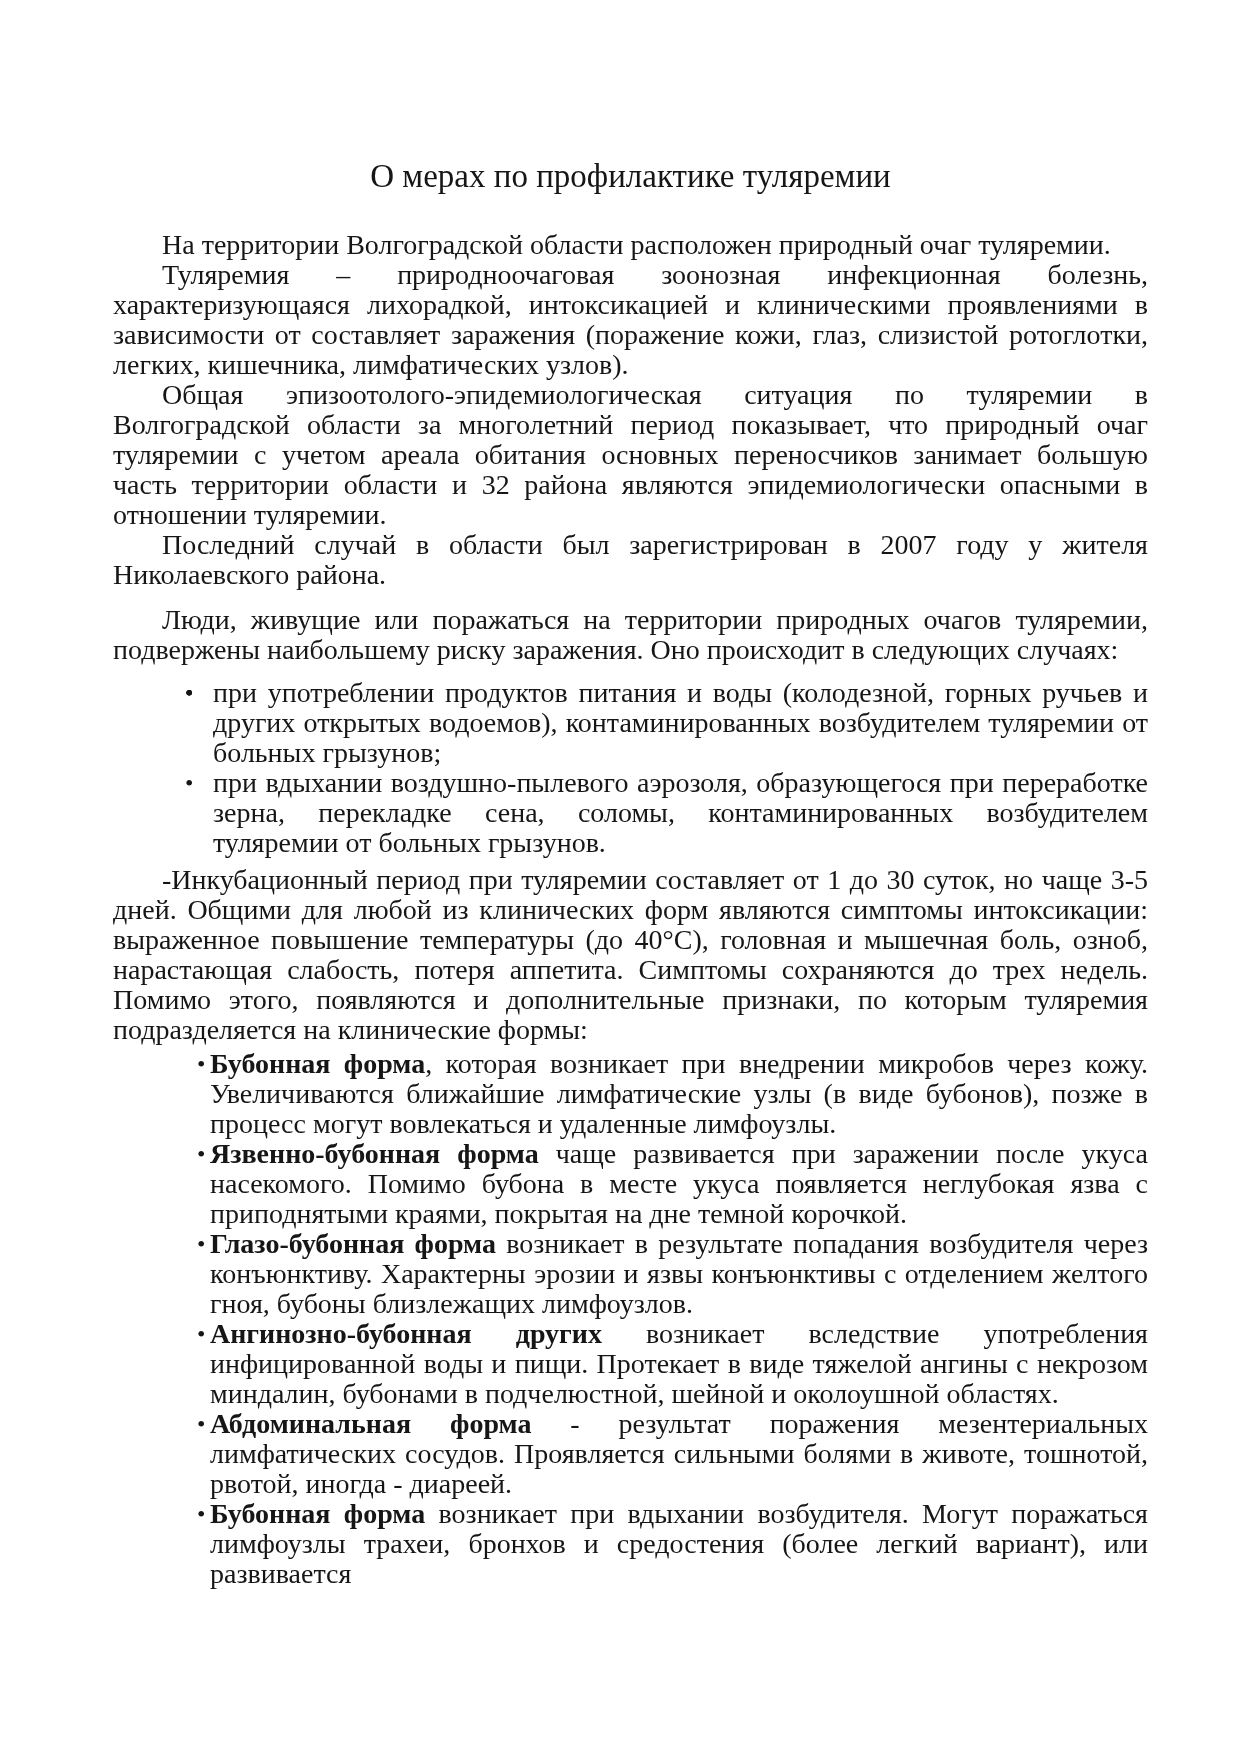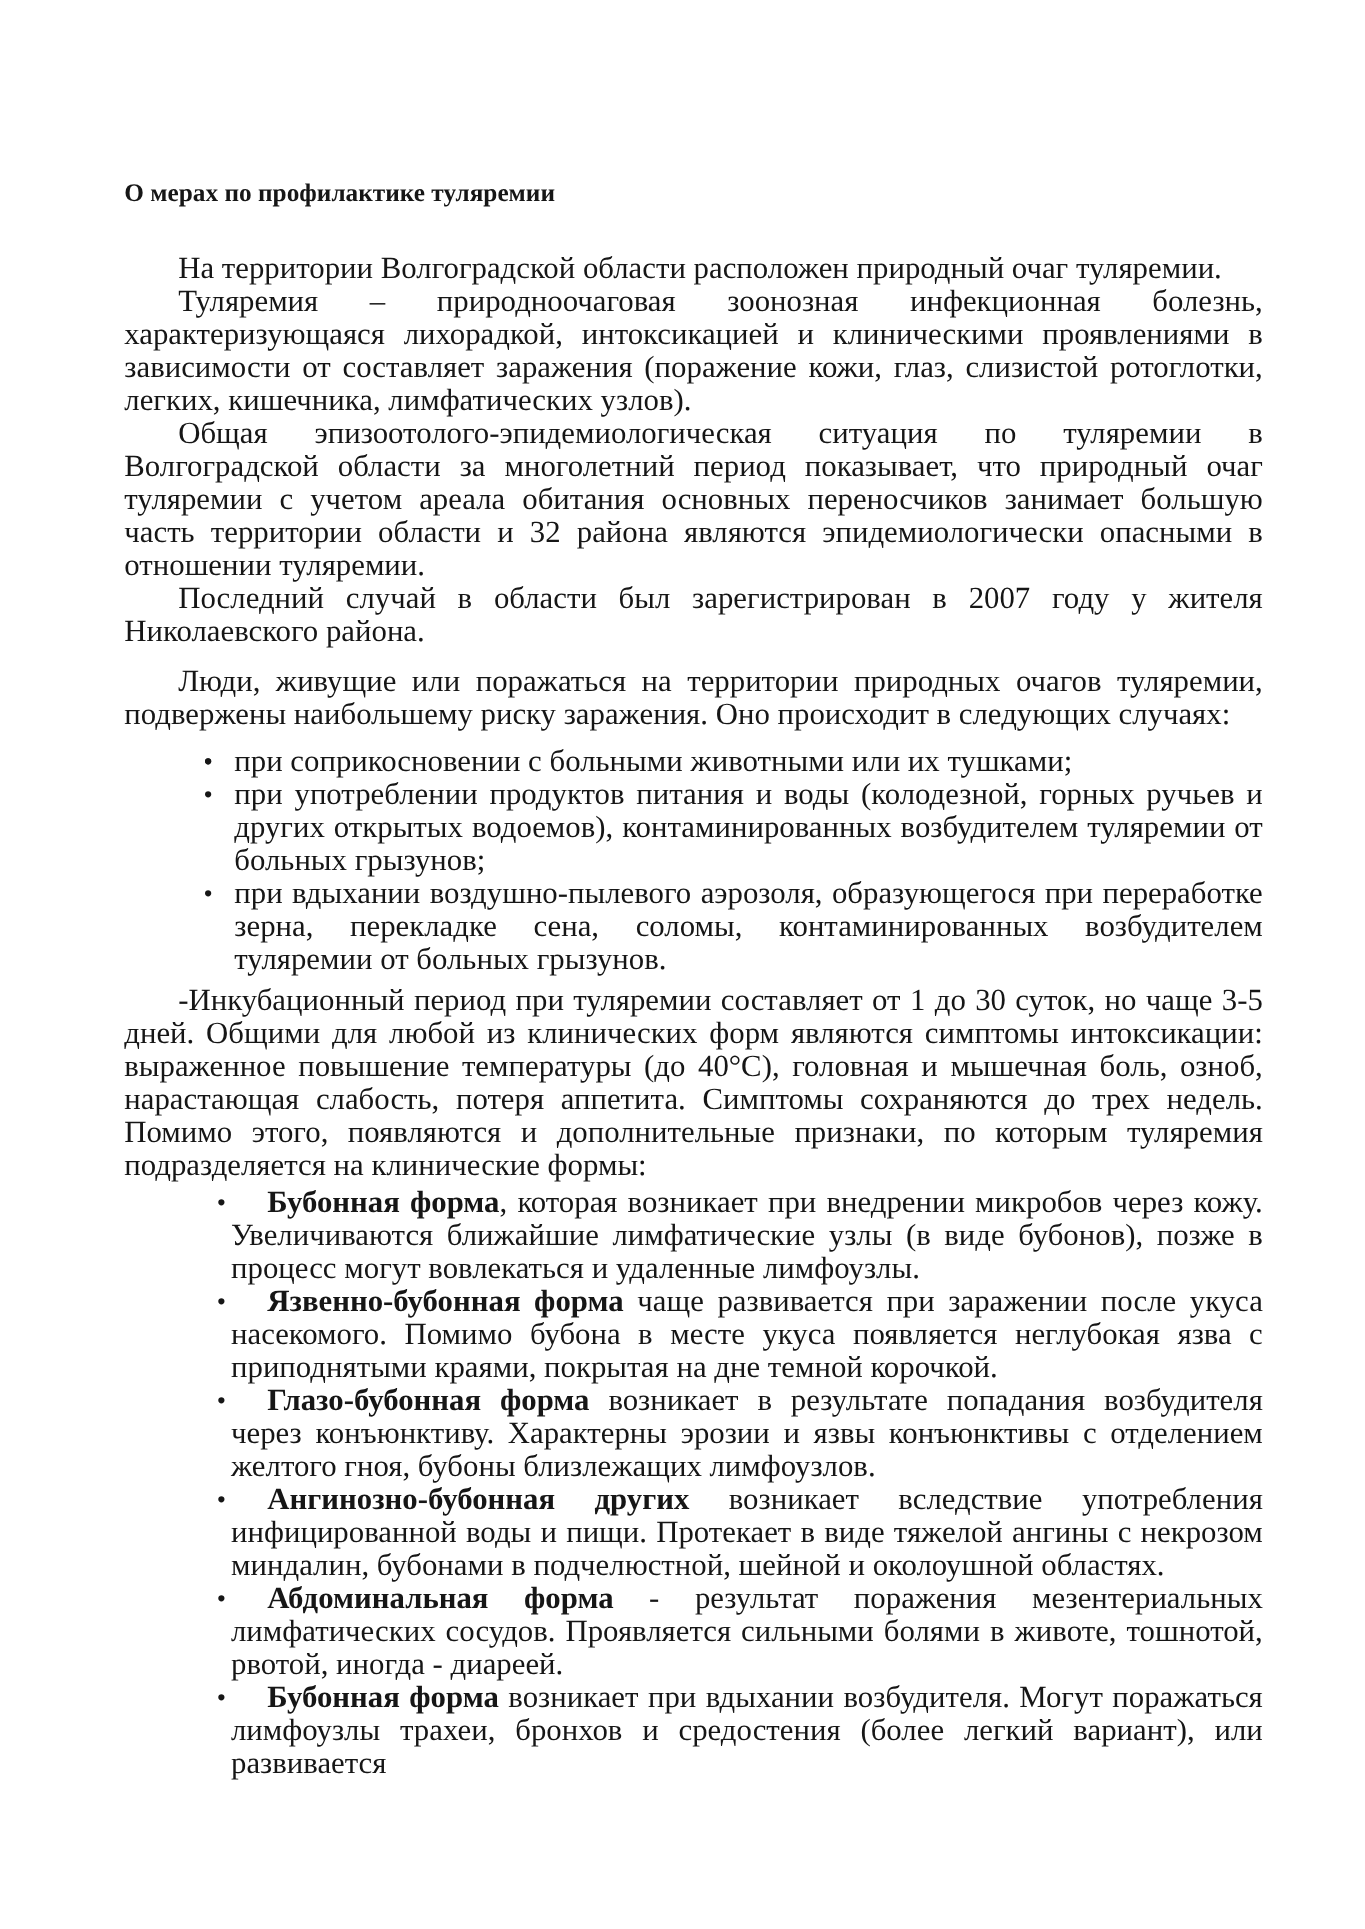--- a/index.html
+++ b/index.html
@@ -15,23 +15,24 @@
     background: #ffffff;
     box-sizing: border-box;
     padding: 156px 93px 40px 113px;
     font-family: "Liberation Serif", "DejaVu Serif", serif;
     font-size: 28px;
     line-height: 30px;
     color: #161616;
     overflow: hidden;
   }
   .doc-title {
-    font-size: 23px;
+    font-size: 33px;
     line-height: 40px;
-    font-weight: 700;
+    font-weight: 400;
+    text-align: center;
     margin: 0 0 34px 0;
   }
   p.para {
     margin: 0;
     text-align: justify;
     text-indent: 49px;
   }
   p.gap-top-lg { margin-top: 15px; }
   p.gap-top-sm { margin-top: 7px; }
   ul.doc-list {
@@ -48,21 +49,21 @@
   }
   .risk-list  li { padding-left: 100px; }
   .forms-list li { padding-left: 97px; }
   .bullet {
     position: absolute;
     top: 0;
     font-size: 24px;
   }
   .risk-list  .bullet { left: 72px; }
   .forms-list .bullet { left: 84px; }
-  .term { font-weight: 700; margin-left: 33px; }
+  .term { font-weight: 700; }
 </style>
 </head>
 <body>
 
 <div class="page">
 
   <h1 class="doc-title">О мерах по профилактике туляремии</h1>
 
   <p class="para">На территории Волгоградской области расположен природный очаг туляремии.</p>
   <p class="para">Туляремия – природноочаговая зоонозная инфекционная болезнь, характеризующаяся лихорадкой, интоксикацией и клиническими проявлениями в зависимости от составляет заражения (поражение кожи, глаз, слизистой ротоглотки, легких, кишечника, лимфатических узлов).</p>
@@ -70,21 +71,20 @@
   <p class="para">Последний случай в области был зарегистрирован в 2007 году у жителя Николаевского района.</p>
 
   <p class="para gap-top-lg">Люди, живущие или поражаться на территории природных очагов туляремии, подвержены наибольшему риску заражения. Оно происходит в следующих случаях:</p>
 
   <ul class="doc-list risk-list">
     <li>
       <span class="bullet">•</span>
     </li>
     <li>
       <span class="bullet">•</span>
-      <span>при соприкосновении с больными животными или их тушками;</span>
     </li>
     <li>
       <span class="bullet">•</span>
       <span>при употреблении продуктов питания и воды (колодезной, горных ручьев и других открытых водоемов), контаминированных возбудителем туляремии от больных грызунов;</span>
     </li>
     <li>
       <span class="bullet">•</span>
       <span>при вдыхании воздушно-пылевого аэрозоля, образующегося при переработке зерна, перекладке сена, соломы, контаминированных возбудителем туляремии от больных грызунов.</span>
     </li>
   </ul>

